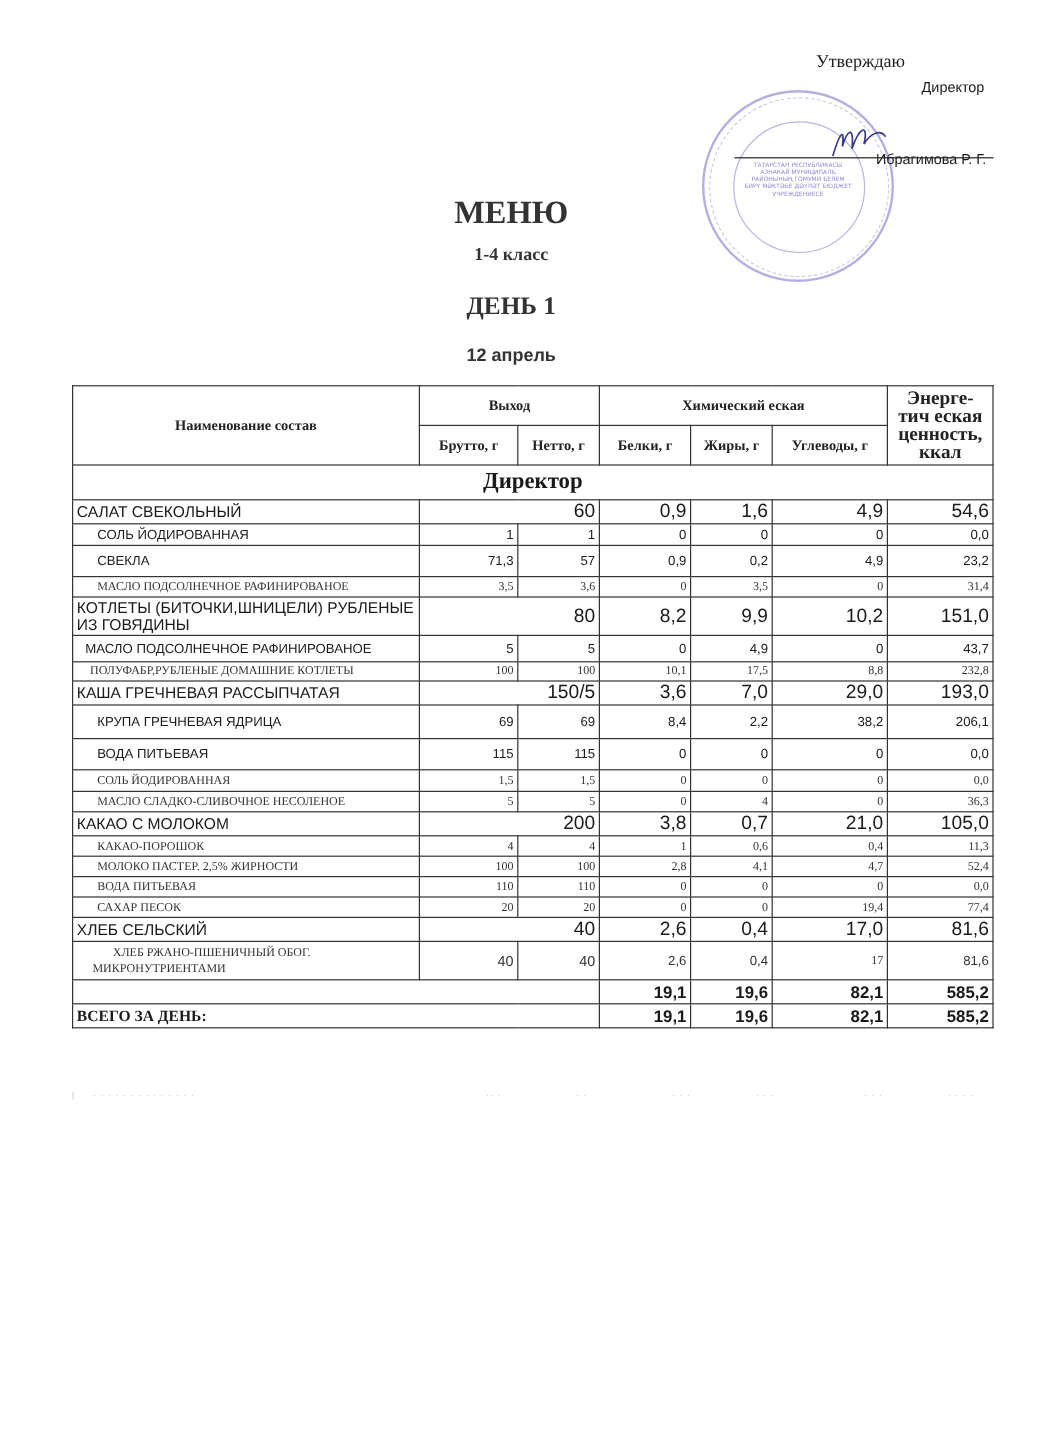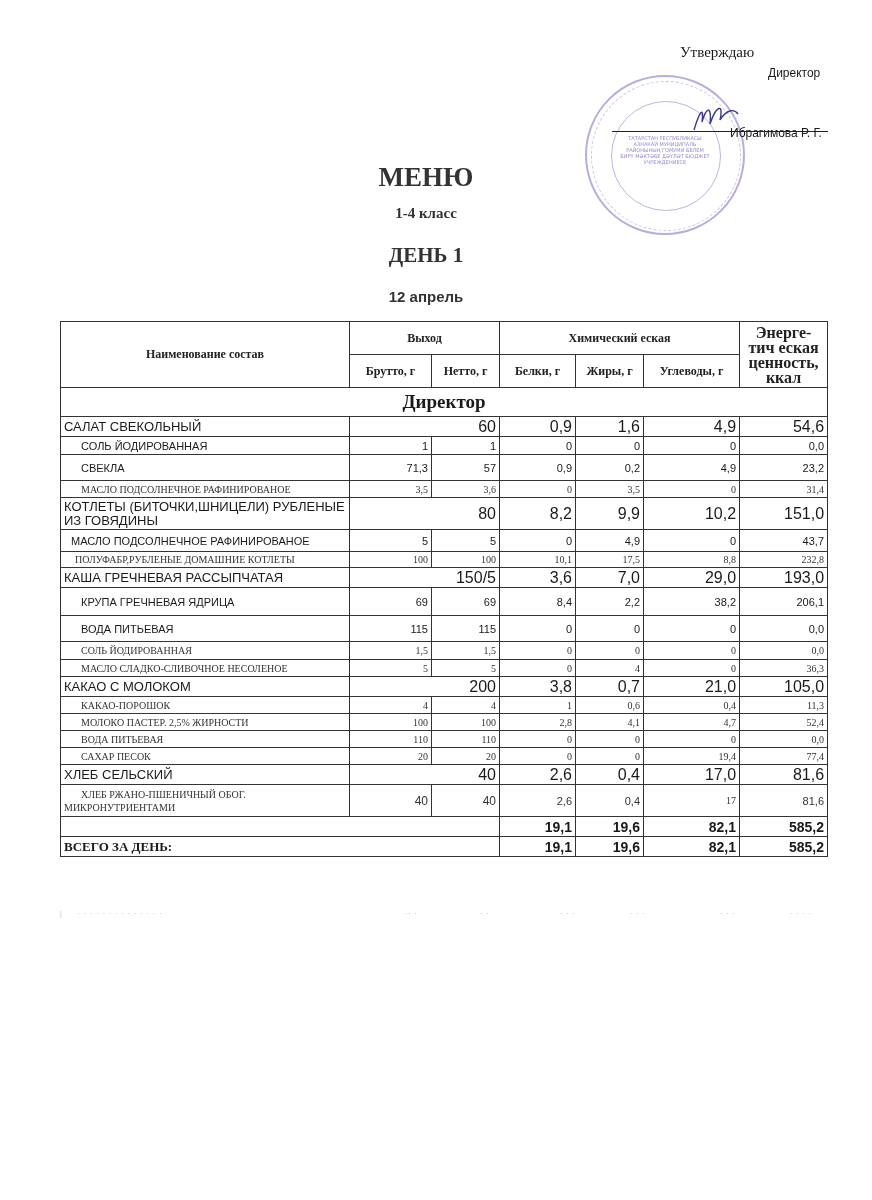--- a/index.html
+++ b/index.html
@@ -270,21 +270,21 @@
   <tr class="dish" style="height:20px">
     <td class="name">ХЛЕБ СЕЛЬСКИЙ</td>
     <td colspan="2" class="num">40</td>
     <td class="num">2,6</td>
     <td class="num">0,4</td>
     <td class="num">17,0</td>
     <td class="num">81,6</td>
   </tr>
 
   <tr class="ing serif" style="height:32px">
-    <td class="name wrap" style="padding-left:3px;text-indent:17px">ХЛЕБ РЖАНО-ПШЕНИЧНЫЙ ОБОГ. МИКРОНУТРИЕНТАМИ</td>
+    <td class="name wrap" style="padding-left:16px;text-indent:17px">ХЛЕБ РЖАНО-ПШЕНИЧНЫЙ ОБОГ. МИКРОНУТРИЕНТАМИ</td>
     <td class="num" style="font-family:'Liberation Sans',sans-serif;font-size:12px">40</td>
     <td class="num" style="font-family:'Liberation Sans',sans-serif;font-size:12px">40</td>
     <td class="num" style="font-family:'Liberation Sans',sans-serif;font-size:11px">2,6</td>
     <td class="num" style="font-family:'Liberation Sans',sans-serif;font-size:11px">0,4</td>
     <td class="num">17</td>
     <td class="num" style="font-family:'Liberation Sans',sans-serif;font-size:11px">81,6</td>
   </tr>
 
   <tr class="total" style="height:20px">
     <td colspan="3"></td>

